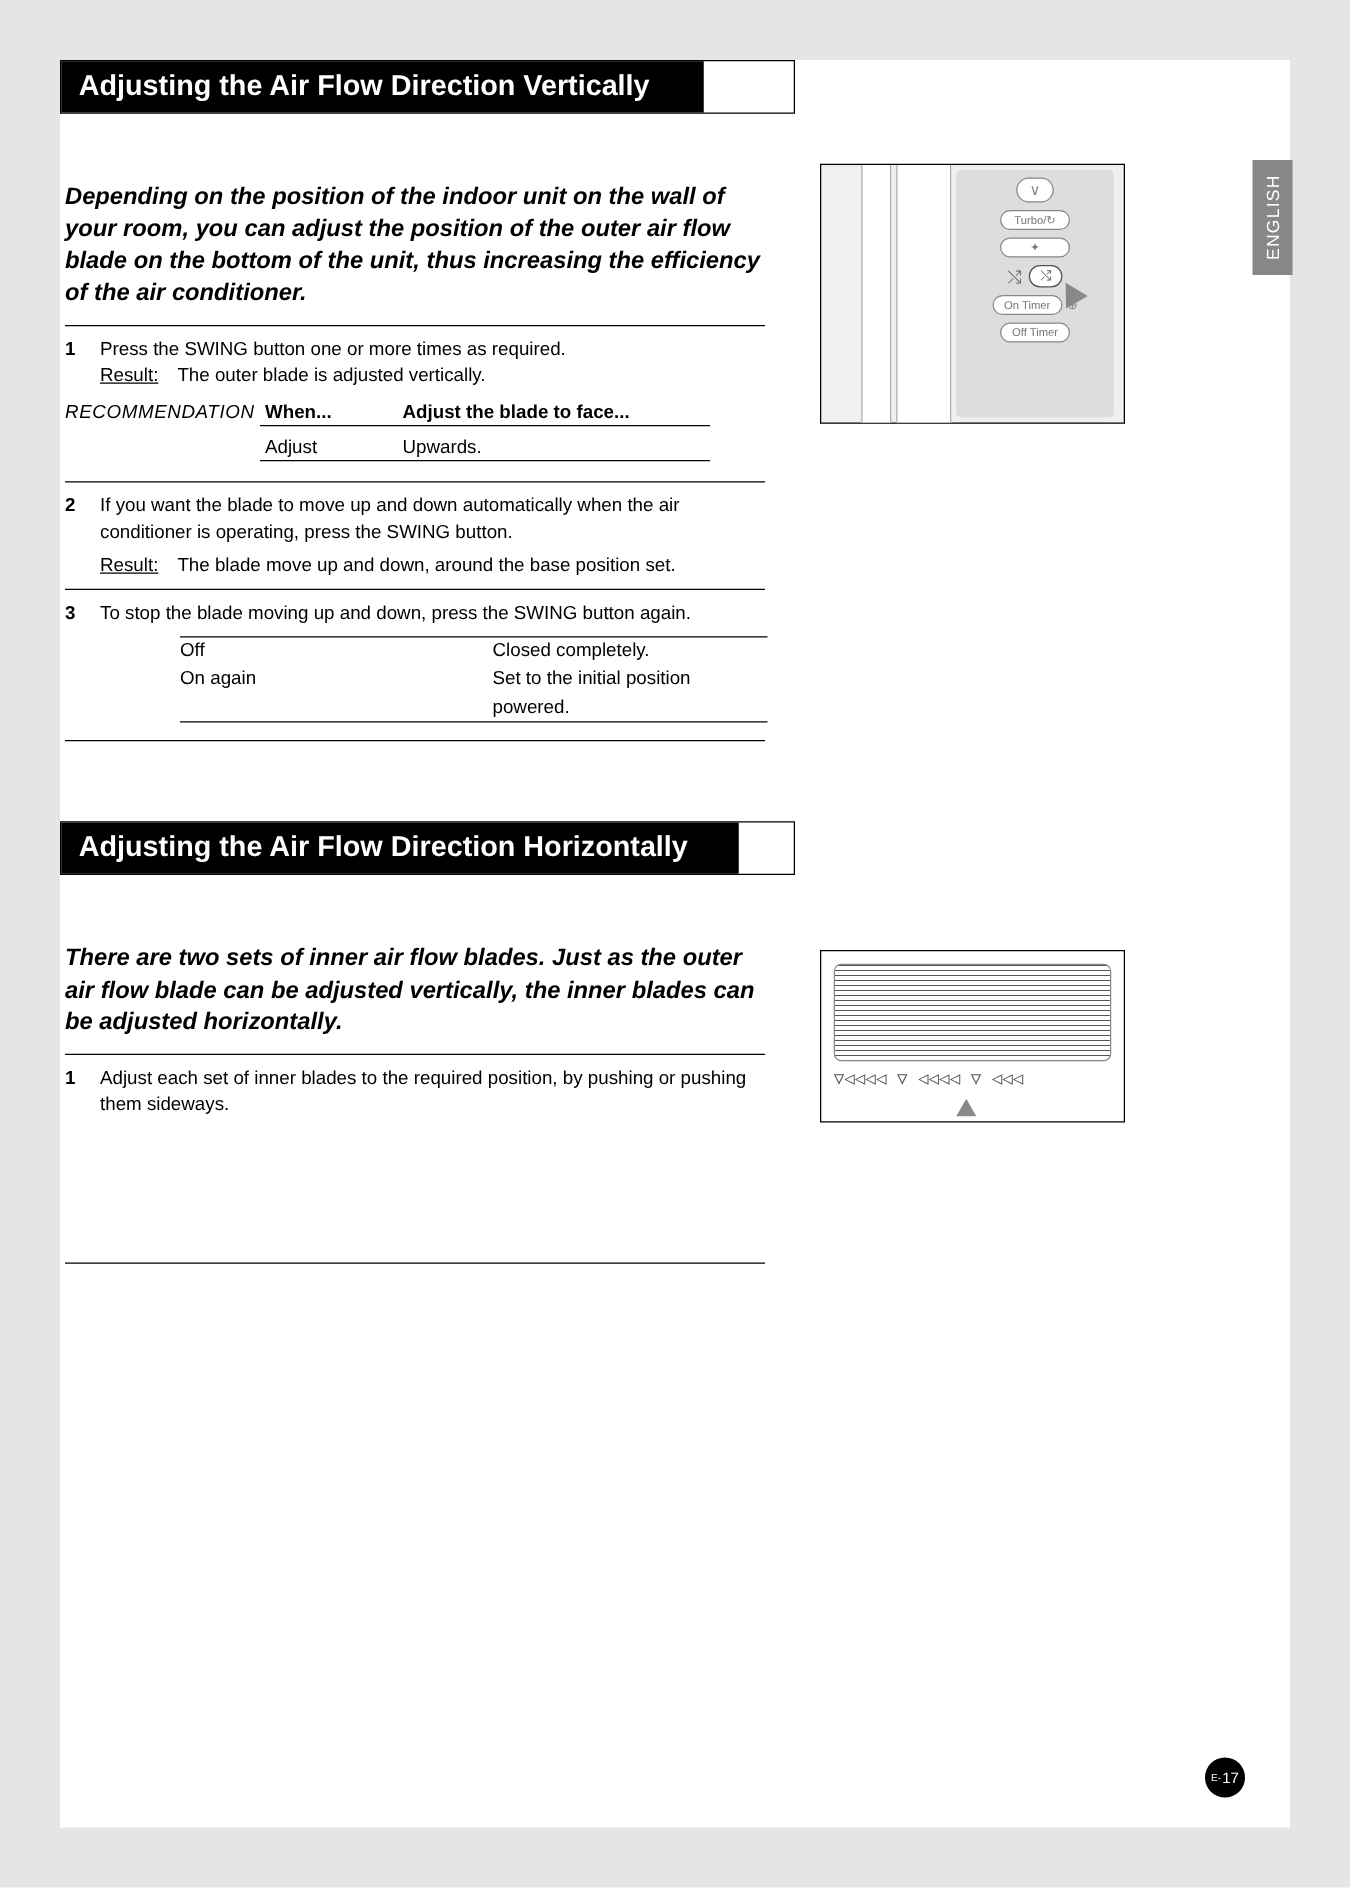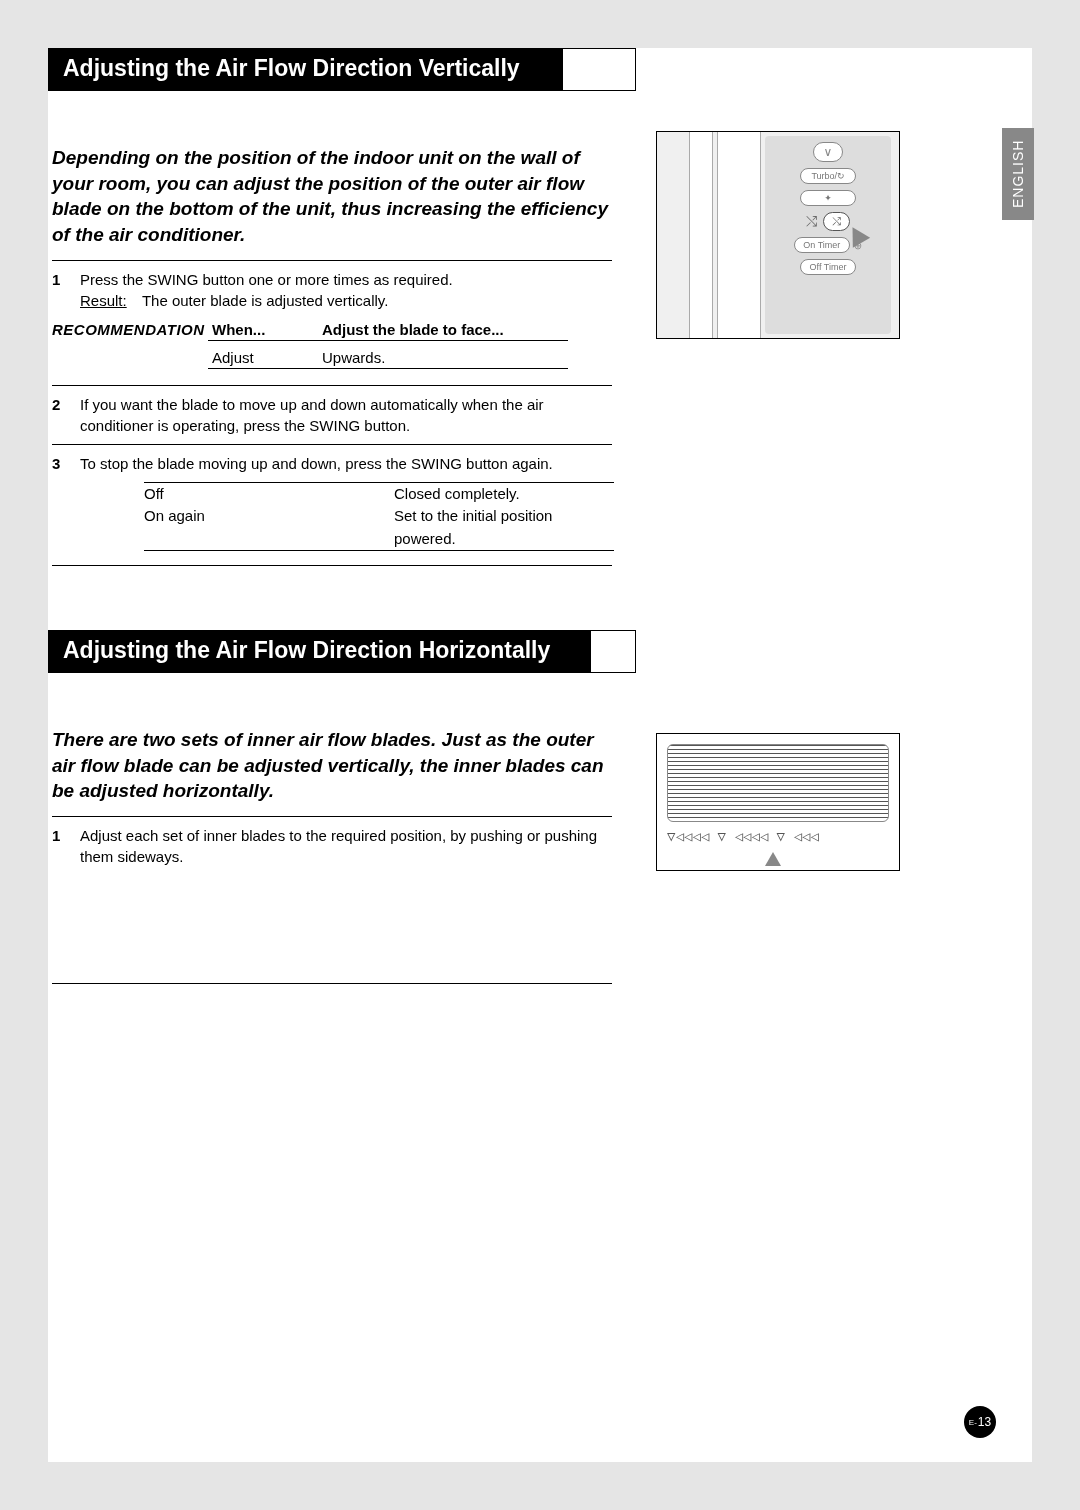--- a/index.html
+++ b/index.html
@@ -108,21 +108,21 @@
   }
   .rec-table {
     display: flex;
     font-size: 15px;
     line-height: 1.4;
     margin-top: 6px;
   }
   .rec-label {
     flex: 0 0 160px;
     font-style: italic;
-    font-weight: bold;
+    font-weight: normal;
     letter-spacing: 0.5px;
   }
   .rec-col1 {
     flex: 0 0 110px;
   }
   .rec-col2 {
     flex: 1;
   }
   .bold {
     font-weight: bold;
@@ -329,20 +329,24 @@
           <div class="rec-col2">Upwards.</div>
         </div>
         <hr class="hr-thin">
         <div style="height:12px"></div>
         <hr class="hr">
 
         <div class="step">
           <div class="step-num">2</div>
           <div class="step-body">
             <div>If you want the blade to move up and down automatically when the air conditioner is operating, press the SWING button.</div>
+            <div style="margin-top:6px">
+              <span class="result-label">Result:</span>
+              <span>The blade move up and down, around the base position set.</span>
+            </div>
           </div>
         </div>
         <hr class="hr">
 
         <div class="step">
           <div class="step-num">3</div>
           <div class="step-body">To stop the blade moving up and down, press the SWING button again.</div>
         </div>
 
         <div class="note-table">
@@ -421,15 +425,15 @@
             <span class="vane">▽◁◁◁◁ ▽ ◁◁◁◁ ▽ ◁◁◁</span>
           </div>
           <div class="ac-pointer"></div>
         </div>
       </div>
     </div>
   </div>
 
   <div class="page-num">
     <span class="pfx">E-</span>
-      <span>13</span>
+      <span>17</span>
   </div>
 </div>
 
 </body></html>

